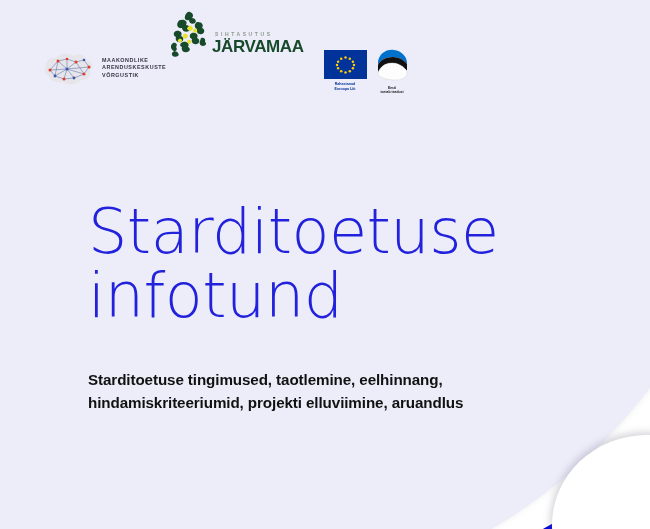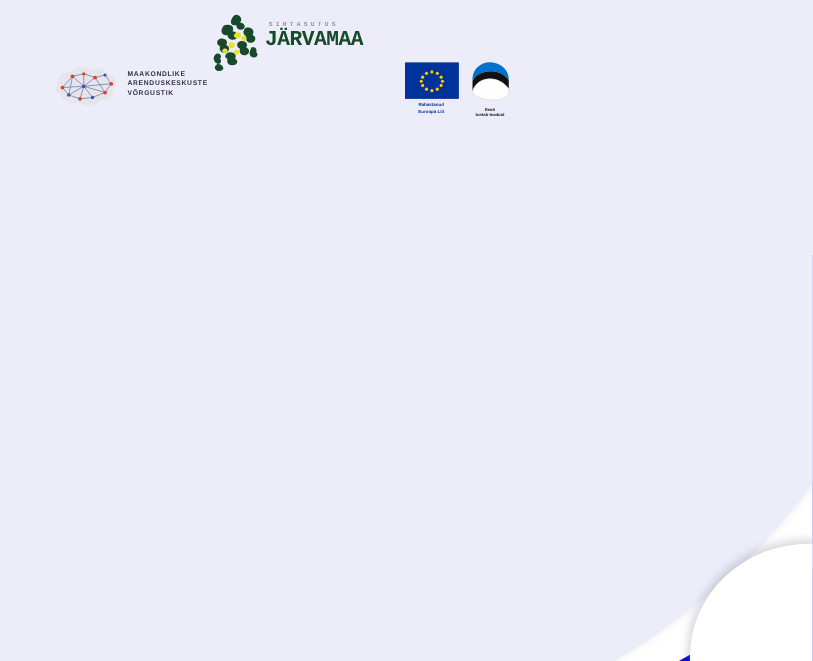--- a/index.html
+++ b/index.html
@@ -66,21 +66,21 @@
     line-height:7.6px;
     letter-spacing:0.55px;
     font-weight:bold;
     color:#333344;
     white-space:nowrap;
   }
 
   
   #logo-jarvamaa { left:168px; top:10px; flex-direction:row; align-items:flex-end; }
   #logo-jarvamaa .jv-mark { width:46px; height:48px; position:relative; flex:0 0 auto;}
-  #logo-jarvamaa .jv-text { margin-left:-2px; margin-bottom:17px;font-family:Liberation Mono, monospace; }
+  #logo-jarvamaa .jv-text { margin-left:-2px; margin-bottom:3px; }
   #logo-jarvamaa .jv-sub {
     font-size:5px; letter-spacing:2.6px; color:#8d9a8d;
     font-weight:bold; padding-left:3px; margin-bottom:1px;
   }
   #logo-jarvamaa .jv-main {
     font-size:17px; letter-spacing:-0.4px;
     font-weight:bold; color:#17492B; line-height:17px;
   }
 
   
@@ -245,14 +245,20 @@
           <path d="M4,25 C6,19 11,15 18,15 C24,15 29,18 33,23
                    L33,27 C31,30 27,32 22,32 C13,32 6,30 4,26 Z" fill="#fdfdfd" stroke="#cccccc" stroke-width="0.4"></path>
         </svg>
       </div>
       <div class="ee-cap" style="white-space:pre-line;">Eesti
 toetab teadust</div>
     </div>
 
   </div>
 
+  <div class="content">
+    <div id="title">Starditoetuse
+infotund</div>
+    <div id="subtitle">Starditoetuse tingimused, taotlemine, eelhinnang,
+hindamiskriteeriumid, projekti elluviimine, aruandlus</div>
+  </div>
 
 </div>
 
 </body></html>

